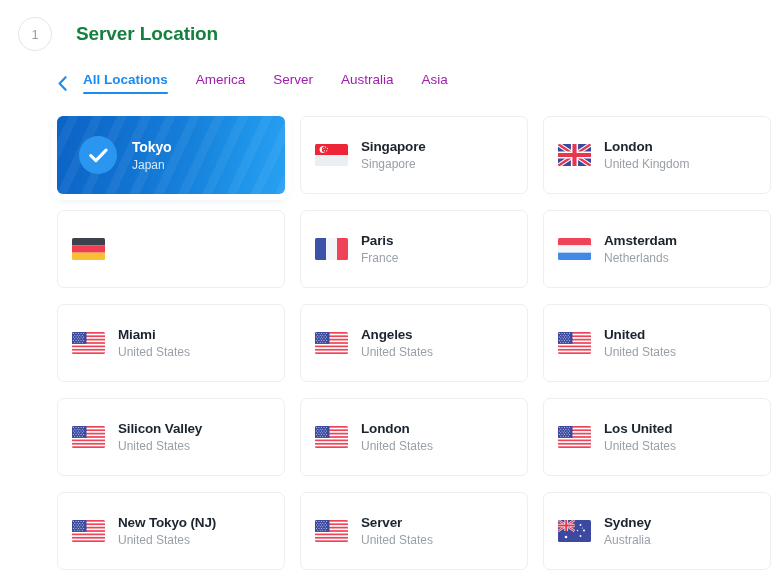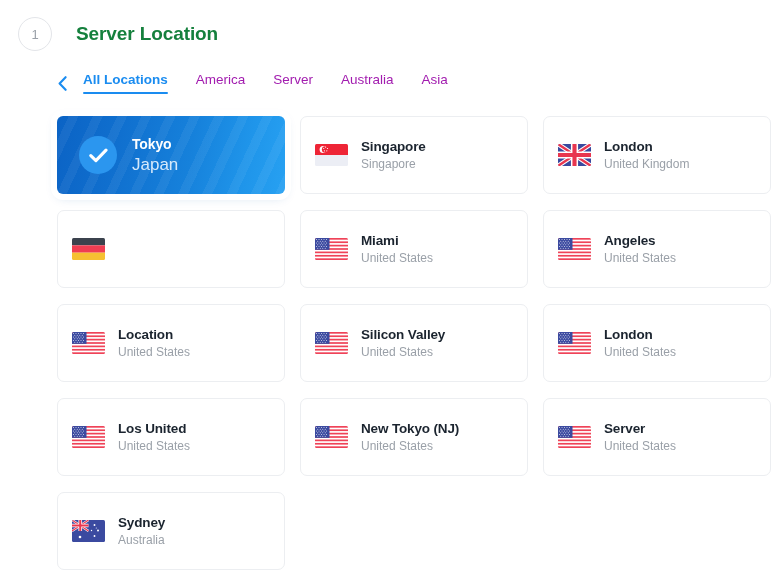--- a/index.html
+++ b/index.html
@@ -137,21 +137,21 @@
     border-radius:50%;
     background:#2b96ef;
     display:flex; align-items:center; justify-content:center;
     flex:0 0 auto;
     margin-right:15px;
     position:relative;
     z-index:1;
   }
   .card.selected .card-text { position:relative; z-index:1; }
   .card.selected .card-city { color:#ffffff; font-size:14px; }
-  .card.selected .card-country { color:#d6e9fb; font-size:17px; }
+  .card.selected .card-country { color:#d6e9fb; font-size:12px; }
 </style>
 </head>
 <body>
 
 <div class="header">
   <div class="step-circle">
     <span>1</span>
   </div>
   <div class="page-title">Server Location</div>
 </div>
@@ -223,20 +223,46 @@
       <div class="flag">
         <svg viewBox="0 0 33 22">
           <rect width="33" height="7.34" fill="#3b424d"></rect>
           <rect y="7.34" width="33" height="7.33" fill="#ef3d52"></rect>
           <rect y="14.67" width="33" height="7.33" fill="#f6c032"></rect>
         </svg>
       </div>
     </div>
     <div class="card">
       <div class="flag">
+        <svg viewBox="0 0 33 22">
+          <rect width="11" height="22" fill="#3b52a8"></rect>
+          <rect x="11" width="11" height="22" fill="#f4f5f8"></rect>
+          <rect x="22" width="11" height="22" fill="#ef4358"></rect>
+        </svg>
+      </div>
+      <div class="card-text">
+        <div class="card-city">Paris</div>
+        <div class="card-country">France</div>
+      </div>
+    </div>
+    <div class="card">
+      <div class="flag">
+        <svg viewBox="0 0 33 22">
+          <rect width="33" height="7.34" fill="#ef4358"></rect>
+          <rect y="7.34" width="33" height="7.33" fill="#f4f5f8"></rect>
+          <rect y="14.67" width="33" height="7.33" fill="#4188e8"></rect>
+        </svg>
+      </div>
+      <div class="card-text">
+        <div class="card-city">Amsterdam</div>
+        <div class="card-country">Netherlands</div>
+      </div>
+    </div>
+    <div class="card">
+      <div class="flag">
         <svg viewBox="0 0 66 44">
           <rect width="66" height="44" fill="#fff"></rect>
      <g fill="#ef4358">
             <rect y="0" width="66" height="3.38"></rect>
             <rect y="6.77" width="66" height="3.38"></rect>
             <rect y="13.54" width="66" height="3.38"></rect>
             <rect y="20.31" width="66" height="3.38"></rect>
             <rect y="27.08" width="66" height="3.38"></rect>
             <rect y="33.85" width="66" height="3.38"></rect>
             <rect y="40.62" width="66" height="3.38"></rect>
@@ -367,21 +393,21 @@
             <circle cx="18" cy="17" r="1"></circle>
             <circle cx="23" cy="17" r="1"></circle>
        <circle cx="5.5" cy="20.5" r="1"></circle>
             <circle cx="10.5" cy="20.5" r="1"></circle>
             <circle cx="15.5" cy="20.5" r="1"></circle>
             <circle cx="20.5" cy="20.5" r="1"></circle>
      </g>
         </svg>
       </div>
       <div class="card-text">
-        <div class="card-city">Location</div>
+        <div class="card-city">United</div>
         <div class="card-country">United States</div>
       </div>
     </div>
     <div class="card">
       <div class="flag">
         <svg viewBox="0 0 66 44">
           <rect width="66" height="44" fill="#fff"></rect>
      <g fill="#ef4358">
             <rect y="0" width="66" height="3.38"></rect>
             <rect y="6.77" width="66" height="3.38"></rect>

